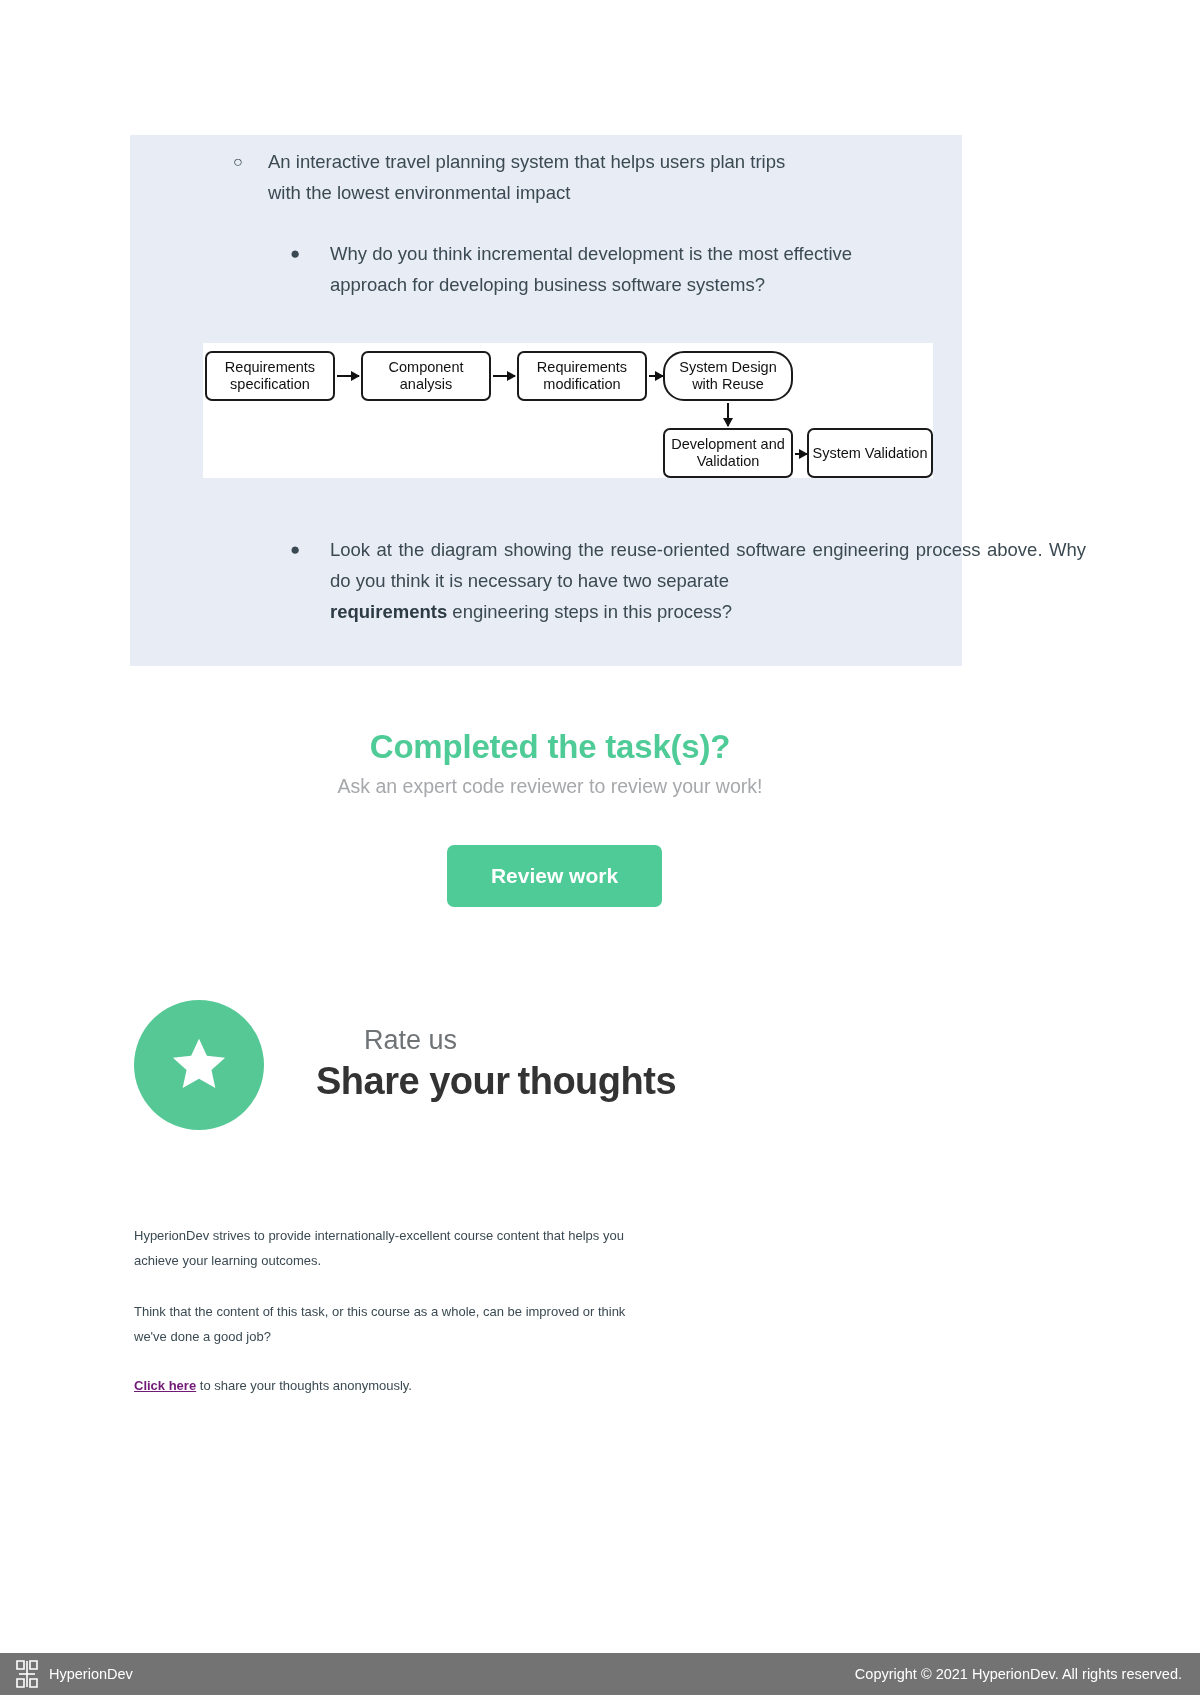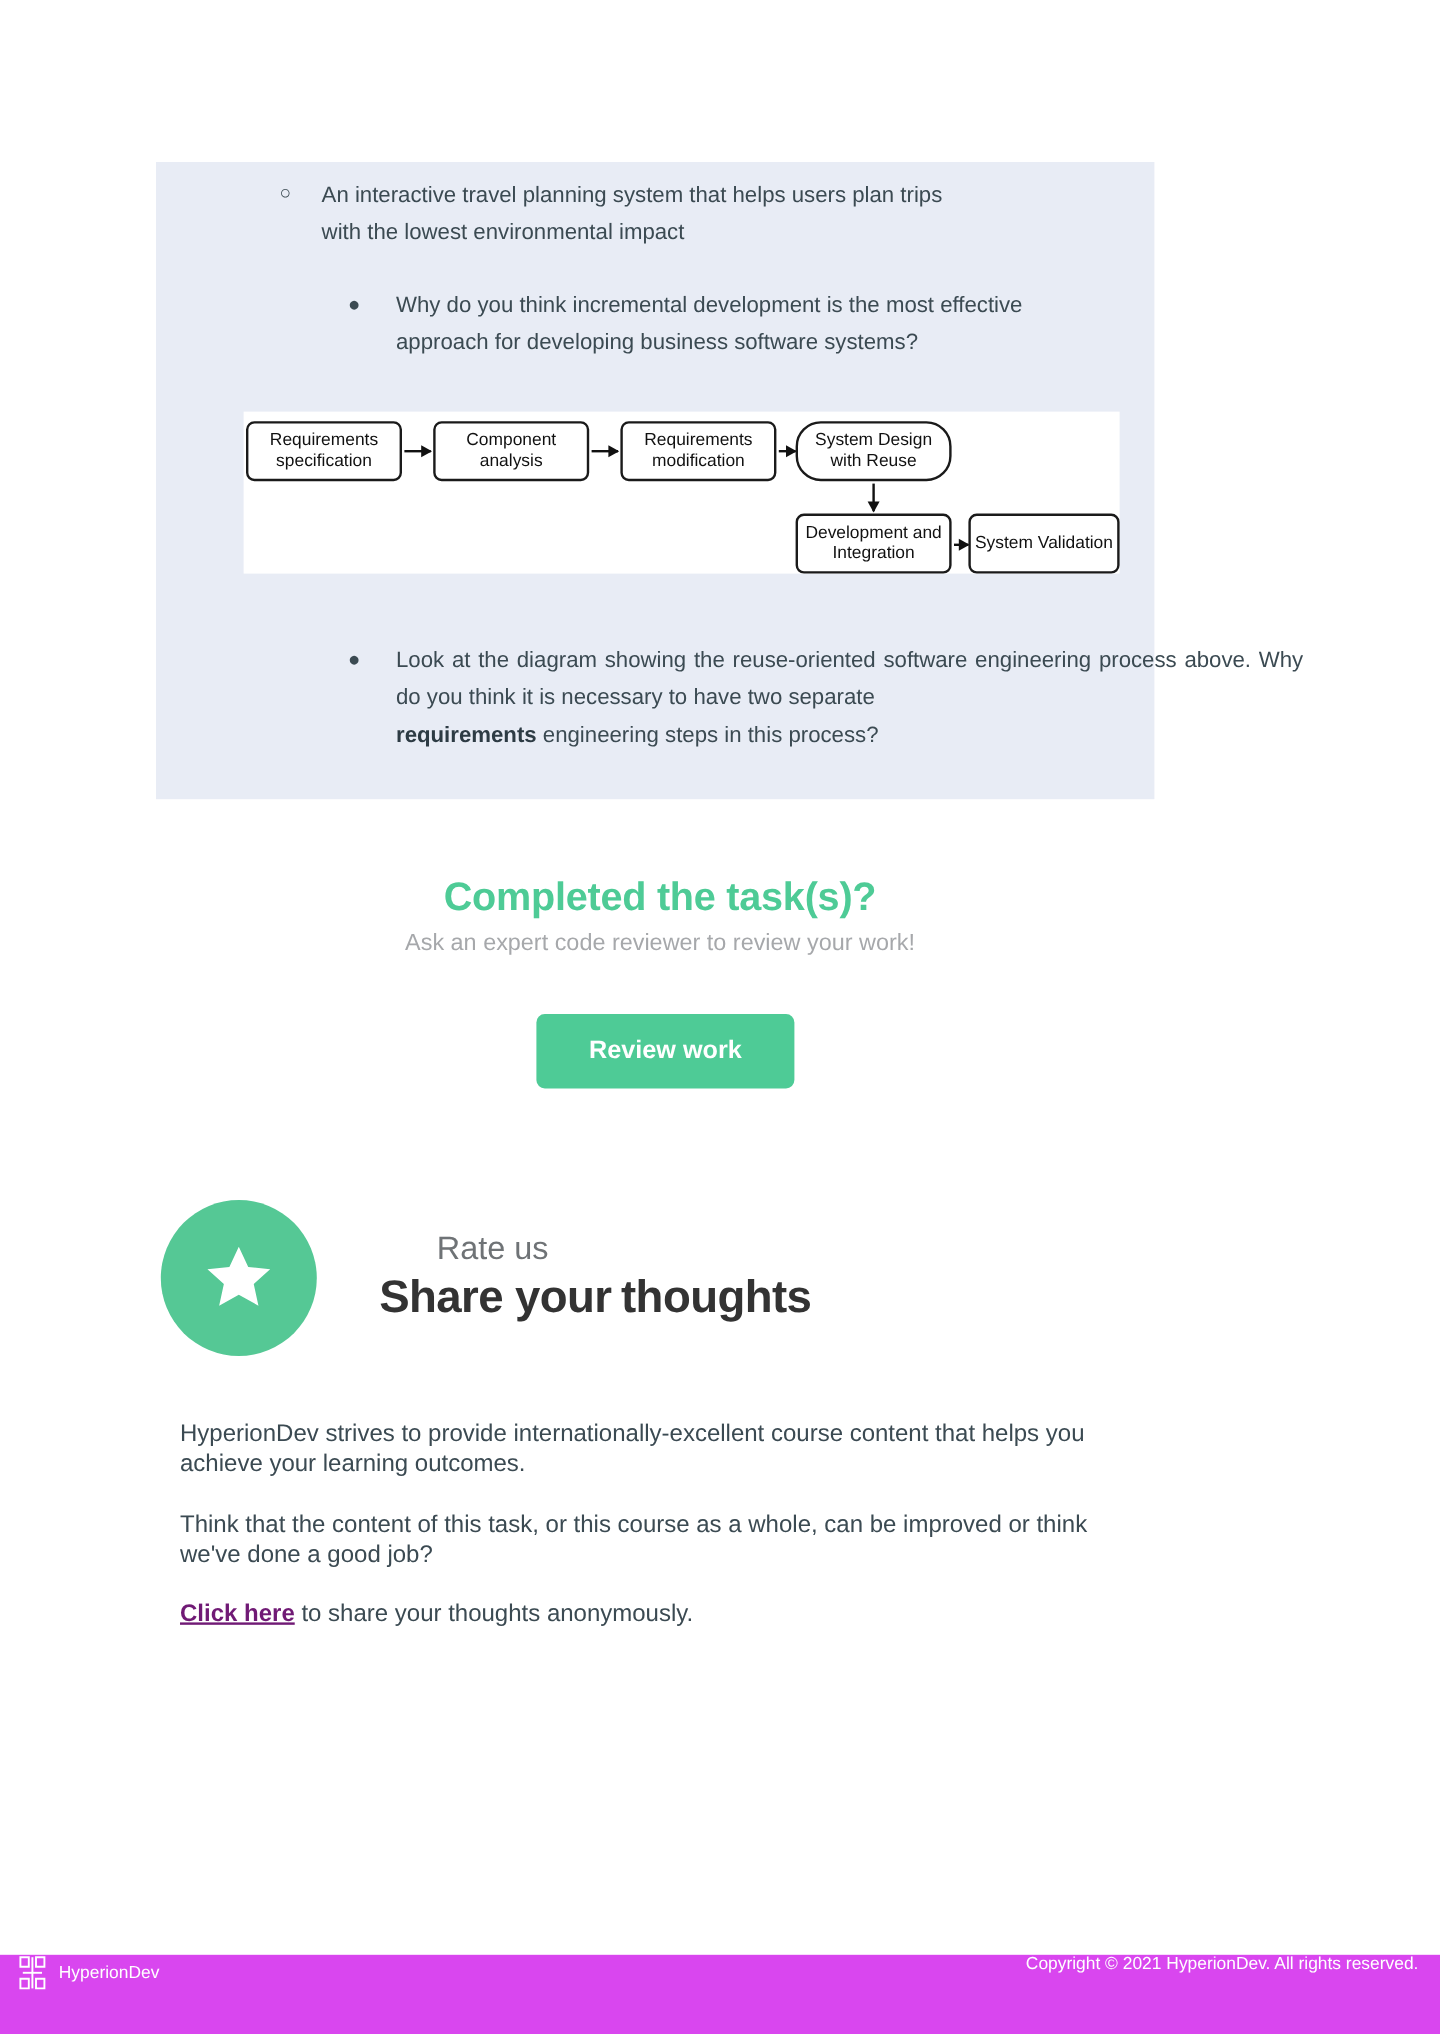--- a/index.html
+++ b/index.html
@@ -201,46 +201,47 @@
     font-weight: 700;
     color: #333333;
     letter-spacing: -0.5px;
     white-space: nowrap;
   }
   .rate-title .word2 { margin-left: 8px; }
 
   
   .para {
     position: absolute;
-    left: 150px;
+    left: 134px;
     width: 790px;
-    font-size: 20px;
+    font-size: 13px;
     line-height: 25px;
     color: #3b4a52;
+    margin-top: 40px;
   }
   #para1 { top: 1183px; }
   #para2 { top: 1259px; }
   #para3 { top: 1333px; }
   .link-bold {
     font-weight: 700;
     color: #701a75;
     text-decoration: underline;
     cursor: pointer;
   }
 
   
   .footer {
     position: absolute;
     left: 0;
     bottom: 0;
     width: 1200px;
-    height: 66px;
-    background: #d946ef;
-    display: flex;
-    align-items: flex-start;
+    height: 42px;
+    background: #737373;
+    display: flex;
+    align-items: center;
   }
   .footer-logo {
     display: flex;
     align-items: center;
     margin-left: 14px;
   }
   .footer-brand {
     color: #ffffff;
     font-size: 14.5px;
     font-weight: 400;
@@ -303,21 +304,21 @@
         <span>System Design</span><br>
         <span>with Reuse</span>
       </span>
     </div>
 
     <div class="arrow-v" style="left:524px; top:60px; height:23px;"></div>
 
     <div class="dbox" style="left:460px; top:85px; width:130px; height:50px;">
       <span>
         <span>Development and</span><br>
-        <span>Integration</span>
+        <span>Validation</span>
       </span>
     </div>
 
     <div class="arrow-h" style="left:592px; top:110px; width:12px;"></div>
 
     <div class="dbox" style="left:604px; top:85px; width:126px; height:50px;">
       <span>System Validation</span>
     </div>
 
   </div>

